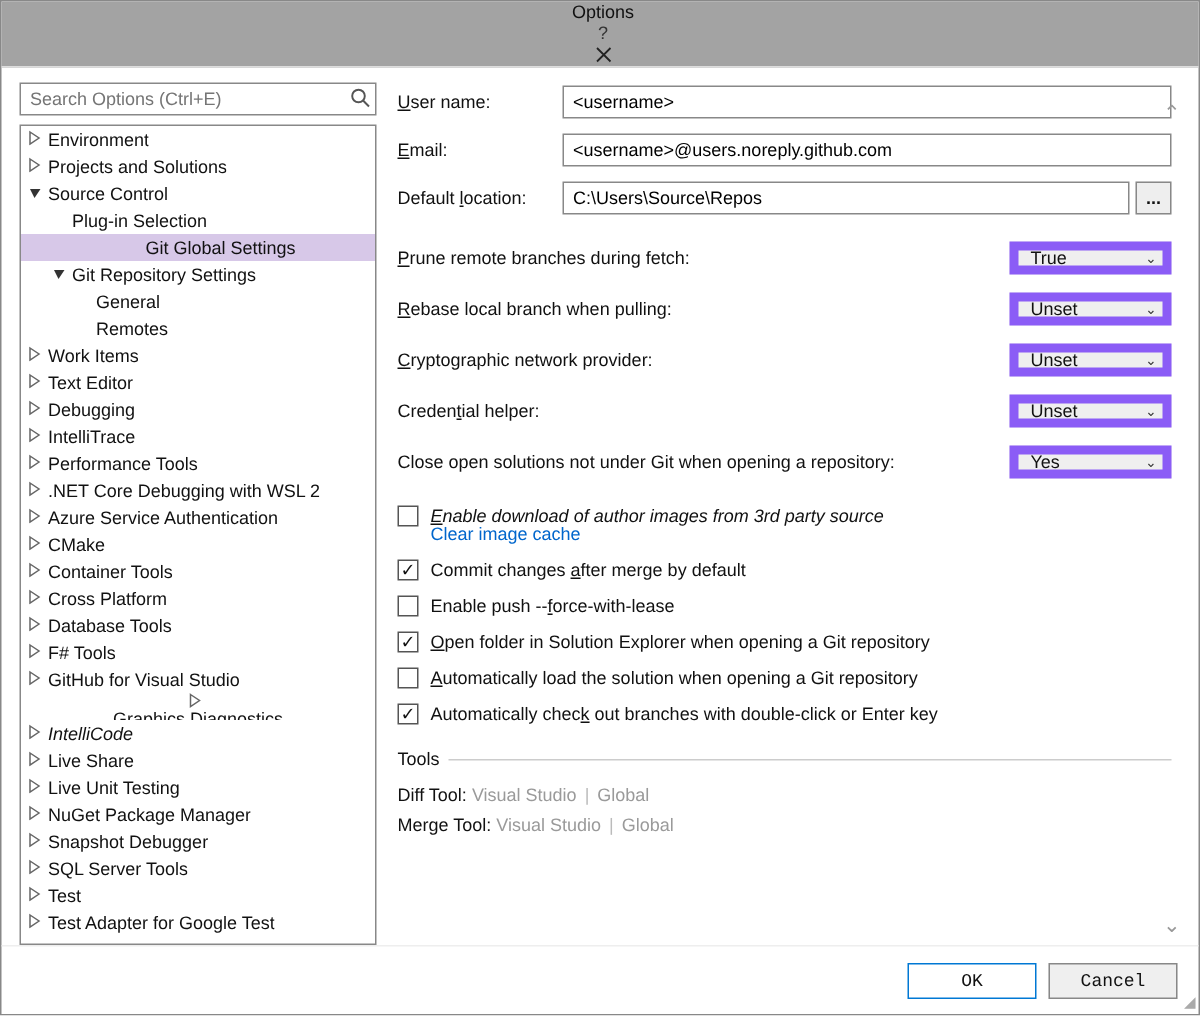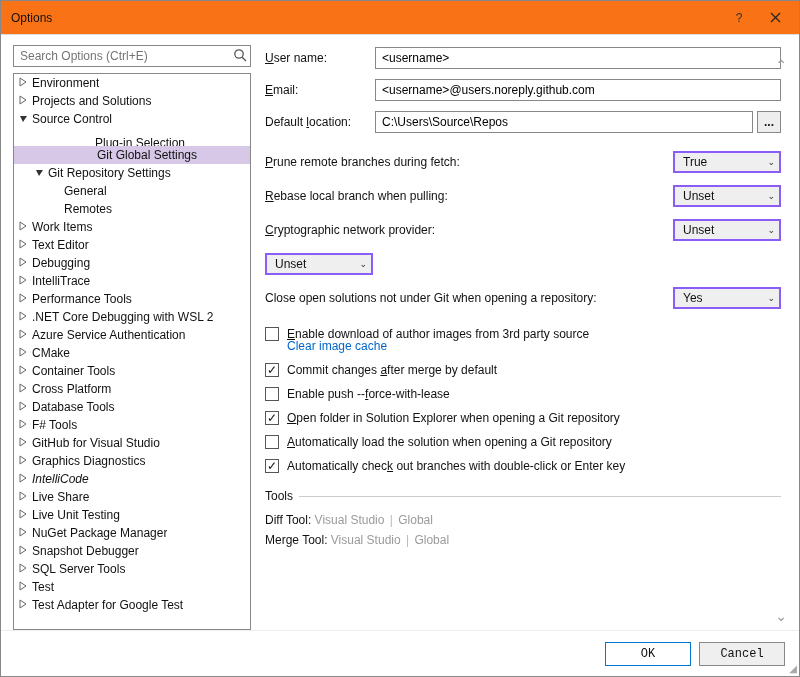--- a/index.html
+++ b/index.html
@@ -1,20 +1,20 @@
 <!DOCTYPE html>
 <html><head>
 <meta charset="utf-8">
 <style>
   * { box-sizing: border-box; }
   body { margin: 0; font-family: "Segoe UI", Tahoma, sans-serif; font-size: 12px; color: #111; background: #fff; }
   .window { width: 800px; height: 677px; border: 1px solid #888; background: #fff; display: flex; flex-direction: column; }
 
   
-  .titlebar { height: 34px; display: flex; align-items: center; padding: 0 6px 0 10px; background: #f97316; border-bottom: 1px solid #ddd; }
+  .titlebar { height: 44px; display: flex; align-items: center; padding: 0 6px 0 10px; background: #a3a3a3; border-bottom: 1px solid #ddd; flex-direction: column; }
   .titlebar .title { flex: 1; font-size: 12px; }
   .titlebar .tbtn { width: 36px; height: 28px; display: flex; align-items: center; justify-content: center; color: #333; }
 
   
   .body { flex: 1; display: flex; padding: 10px 12px 0 12px; gap: 12px; }
   .left-col { width: 238px; display: flex; flex-direction: column; }
   .search-wrap { position: relative; margin-bottom: 6px; }
   .search-input { width: 100%; height: 22px; padding: 2px 22px 2px 6px; border: 1px solid #888; font-size: 12px; font-family: inherit; }
   .search-icon { position: absolute; right: 4px; top: 3px; color: #555; }
 
@@ -33,21 +33,21 @@
   
   .right-col { flex: 1; display: flex; flex-direction: column; position:relative; }
   .form-area { flex: 1; padding: 2px 6px 2px 2px; overflow: hidden; }
   .row { display: flex; align-items: center; margin-bottom: 10px; }
   .row.tall { margin-bottom: 12px; }
   .lbl { width: 110px; }
   .lbl-wide { flex: 1; }
   .u { text-decoration: underline; }
   input.txt { flex: 1; height: 22px; padding: 2px 6px; border: 1px solid #888; font-size: 12px; font-family: inherit; }
   .browse-btn { width: 24px; height: 22px; margin-left: 4px; border: 1px solid #888; background: #eee; display: flex; align-items: center; justify-content: center; font-weight: bold; }
-  .sel { width: 108px; height: 22px; border: 2px solid #8b5cf6; background: #efefef; display: flex; align-items: center; justify-content: space-between; padding: 0 4px 0 8px; }
+  .sel { width: 108px; height: 22px; border: 6px solid #8b5cf6; background: #efefef; display: flex; align-items: center; justify-content: space-between; padding: 0 4px 0 8px; }
   .sel-caret { font-size: 9px; color: #333; }
   .chk-row { display: flex; align-items: center; margin-bottom: 10px; }
   .chk { width: 14px; height: 14px; border: 1px solid #555; margin-right: 8px; display: flex; align-items: center; justify-content: center; font-size: 11px; line-height: 11px; }
   .chk.checked::after { content: "✓"; font-size: 12px; }
   .chk-label { }
   .link { color: #0066cc; margin-left: 22px; margin-top: -6px; margin-bottom: 10px; cursor: pointer; }
   .section-header { display:flex; align-items:center; margin-top: 16px; margin-bottom: 10px; }
   .section-header .hline { flex:1; height:1px; background:#ccc; margin-left:6px; }
   .tool-row { margin-bottom: 6px; }
   .tool-label { color: #111; }
@@ -112,21 +112,21 @@
               <span class="tree-label">Projects and Solutions</span>
             </div>
             <div class="tree-node" style="padding-left: 4px;">
               <span class="tw">
                 <svg width="10" height="10" viewBox="0 0 10 10">
                   <path d="M2 3 L9 3 L5 9 Z" fill="#333" stroke="#333" stroke-width="0"></path>
                 </svg>
               </span>
               <span class="tree-label">Source Control</span>
             </div>
-            <div class="tree-node" style="padding-left: 20px; flex-direction: column;">
+            <div class="tree-node" style="padding-left: 20px;">
               <span class="tw"></span>
               <span class="tree-label">Plug-in Selection</span>
             </div>
             <div class="tree-node selected" style="padding-left: 20px; justify-content: center;">
               <span class="tw"></span>
               <span class="tree-label">Git Global Settings</span>
             </div>
             <div class="tree-node" style="padding-left: 20px;">
               <span class="tw">
                 <svg width="10" height="10" viewBox="0 0 10 10">
@@ -240,21 +240,21 @@
               <span class="tree-label">F# Tools</span>
             </div>
             <div class="tree-node" style="padding-left: 4px;">
               <span class="tw">
                 <svg width="10" height="10" viewBox="0 0 10 10">
                   <path d="M2 1 L8 5 L2 9 Z" fill="none" stroke="#666" stroke-width="1"></path>
                 </svg>
               </span>
               <span class="tree-label">GitHub for Visual Studio</span>
             </div>
-            <div class="tree-node" style="padding-left: 4px;">
+            <div class="tree-node" style="padding-left: 4px; flex-direction: column;">
               <span class="tw">
                 <svg width="10" height="10" viewBox="0 0 10 10">
                   <path d="M2 1 L8 5 L2 9 Z" fill="none" stroke="#666" stroke-width="1"></path>
                 </svg>
               </span>
               <span class="tree-label">Graphics Diagnostics</span>
             </div>
             <div class="tree-node" style="padding-left: 4px; font-style: italic;">
               <span class="tw">
                 <svg width="10" height="10" viewBox="0 0 10 10">
@@ -363,35 +363,36 @@
 
         <div class="row tall">
           <div class="lbl-wide"><span></span><span class="u">C</span><span>ryptographic network provider:</span></div>
           <div class="sel">
               <span>Unset</span>
               <span class="sel-caret">⌄</span>
             </div>
         </div>
 
         <div class="row tall">
+          <div class="lbl-wide"><span>Creden</span><span class="u">t</span><span>ial helper:</span></div>
           <div class="sel">
               <span>Unset</span>
               <span class="sel-caret">⌄</span>
             </div>
         </div>
 
         <div class="row tall" style="margin-bottom:18px;">
           <div class="lbl-wide">Close open solutions not under Git when opening a repository:</div>
           <div class="sel">
               <span>Yes</span>
               <span class="sel-caret">⌄</span>
             </div>
         </div>
 
-        <div class="chk-row" style="margin-bottom:4px;">
+        <div class="chk-row" style="margin-bottom:4px;font-style:italic;">
           <div class="chk"></div>
           <div class="chk-label"><span></span><span class="u">E</span><span>nable download of author images from 3rd party source</span></div>
         </div>
         <div class="link">Clear image cache</div>
 
         <div class="chk-row">
           <div class="chk checked"></div>
           <div class="chk-label"><span>Commit changes </span><span class="u">a</span><span>fter merge by default</span></div>
         </div>
 

